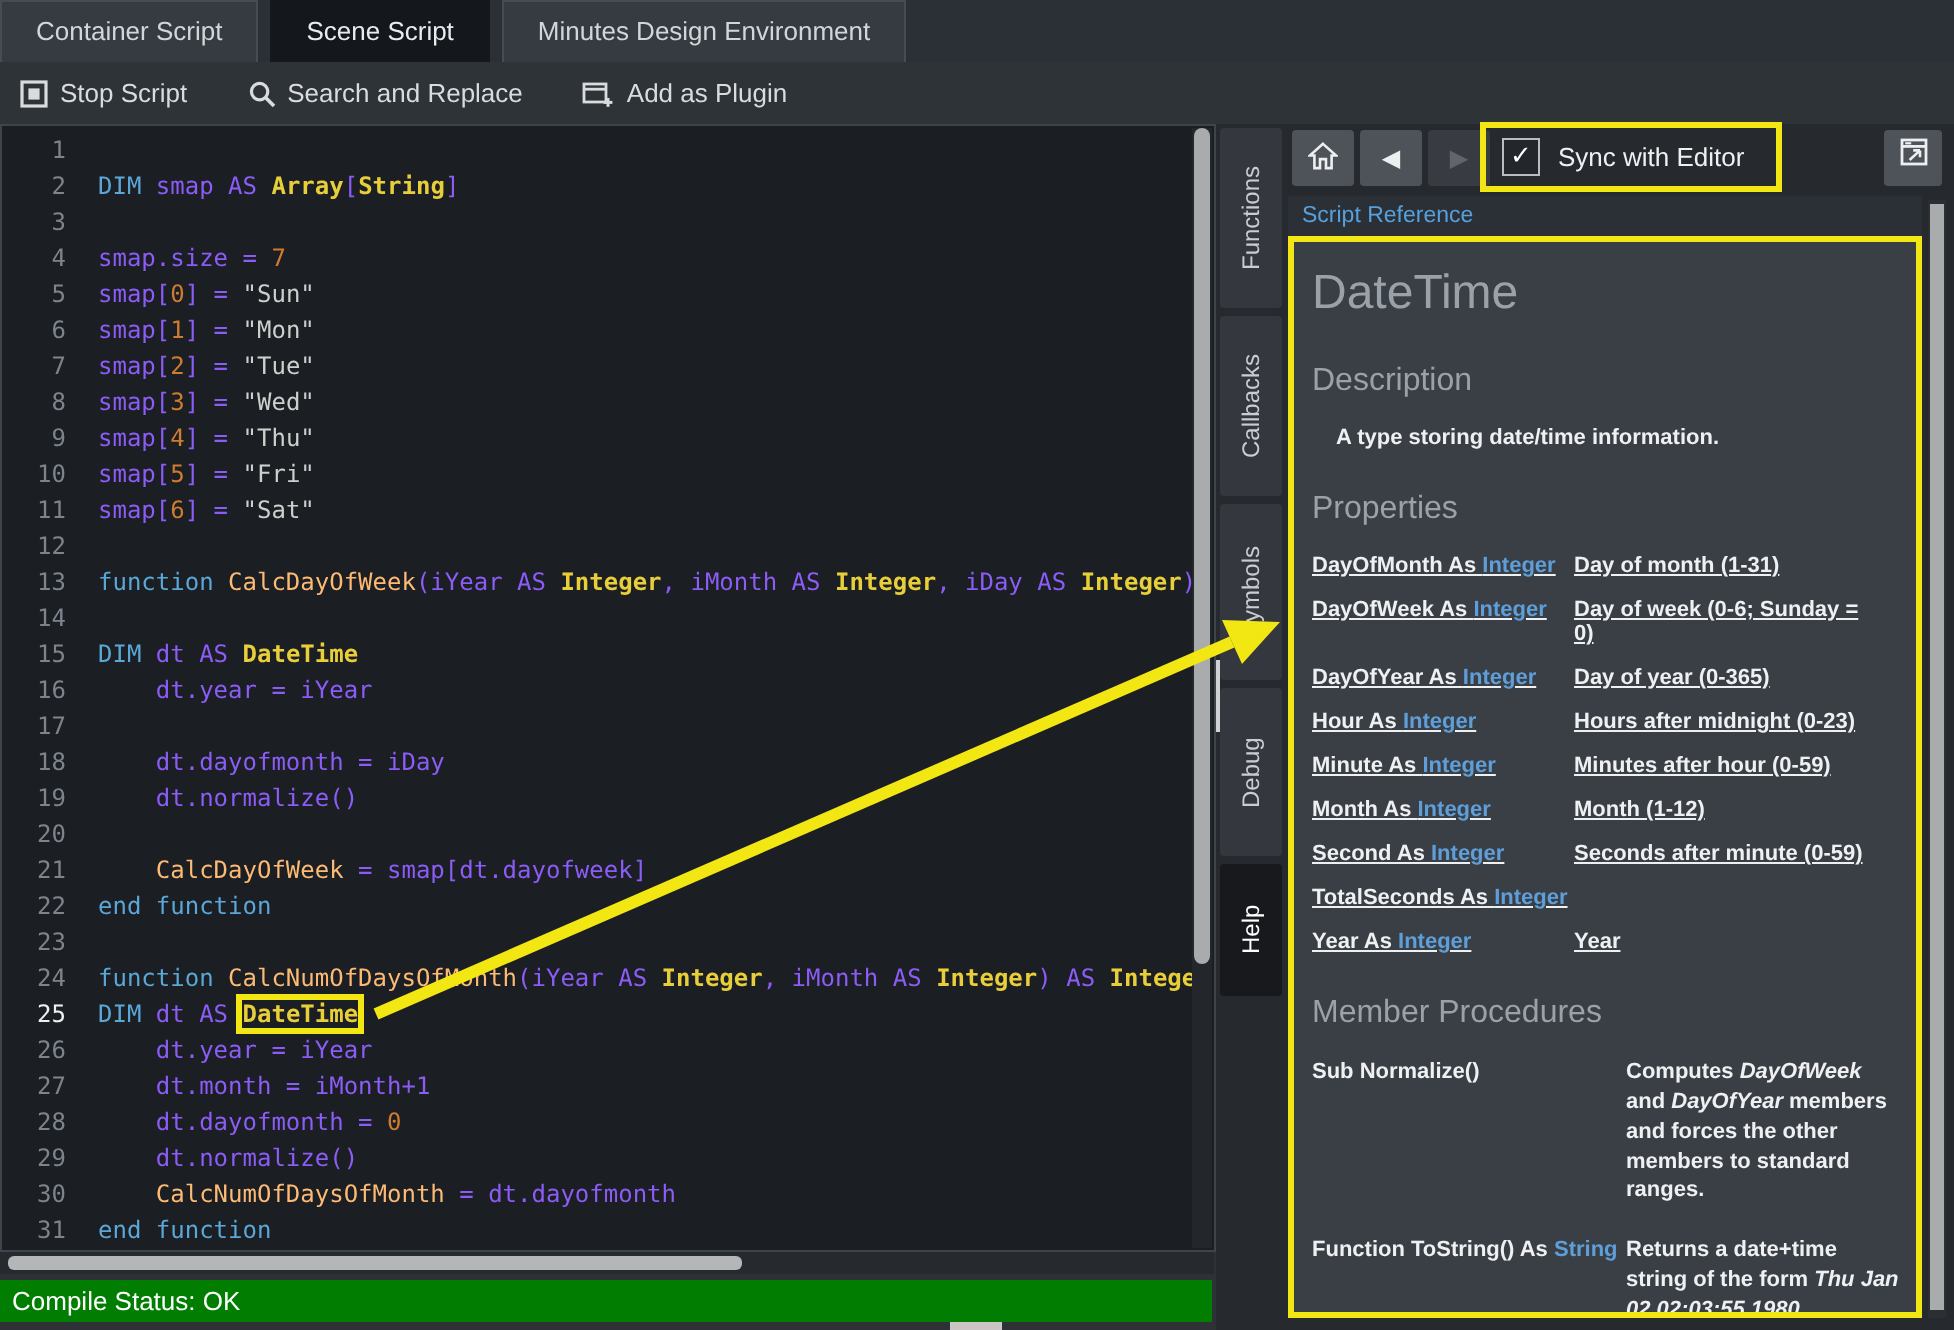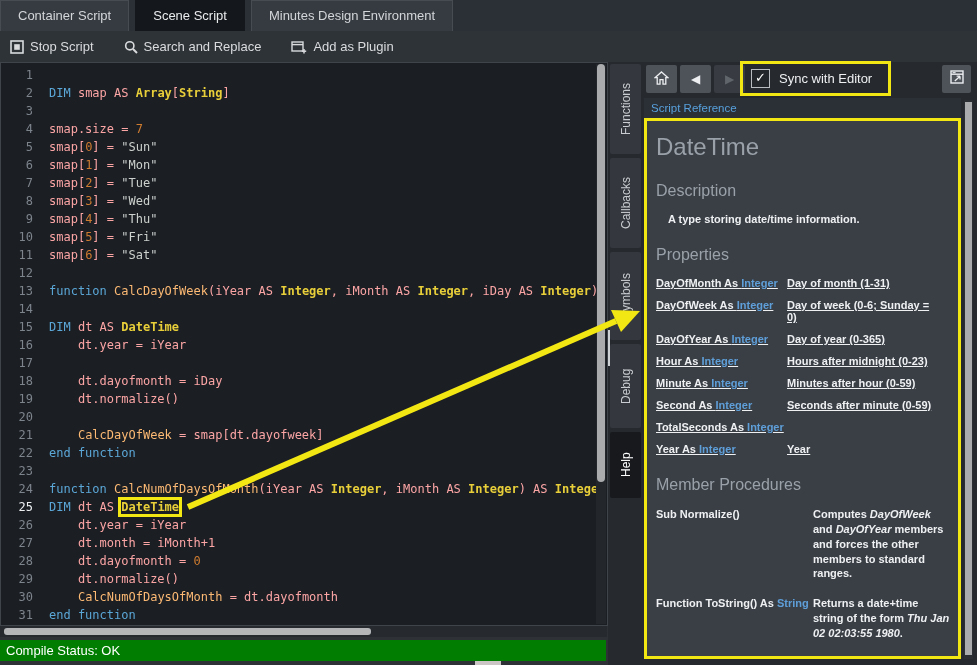--- a/index.html
+++ b/index.html
@@ -19,21 +19,21 @@
   .tb-item .icon{display:inline-flex;}
 
   
   .editor{position:absolute;top:62px;left:0;width:608px;height:564px;background:#1b1e23;
           border:1px solid #3f444a;box-sizing:border-box;overflow:hidden;padding-top:3px;
           font-family:"DejaVu Sans Mono",monospace;font-size:12px;line-height:18px;}
   .line{display:flex;height:18px;}
   .ln{width:32px;flex:none;text-align:right;color:#7d848c;}
   .ln.current{color:#edeff1;}
   .code{white-space:pre;margin-left:16px;}
-  .tok.pl{color:#fca5a5;}
+  .tok.pl{color:#8b5cf6;}
   .tok.kw{color:#5ba7d7;}
   .tok.ty{color:#e8cf3a;font-weight:bold;}
   .tok.fn{color:#fdba74;}
   .tok.num{color:#cf7c30;}
   .tok.str{color:#ccd1cd;}
   .tok.boxed{box-shadow:0 0 0 3px #f2e713;}
 
   .editor-vscroll{position:absolute;top:64px;left:596px;width:10px;height:560px;background:#23262b;}
   .editor-vscroll .thumb{position:absolute;top:0;left:1px;width:8px;height:418px;background:#a9abad;border-radius:4px;}
   .editor-hscroll{position:absolute;top:626px;left:0;width:607px;height:11px;background:#26292e;}
@@ -333,20 +333,24 @@
             </div>
             <div class="prop-row">
               <span class="prop-name">Hour As <span class="type-link">Integer</span></span>
               <span>Hours after midnight (0-23)</span>
             </div>
             <div class="prop-row">
               <span class="prop-name">Minute As <span class="type-link">Integer</span></span>
               <span>Minutes after hour (0-59)</span>
             </div>
             <div class="prop-row">
+              <span class="prop-name">Month As <span class="type-link">Integer</span></span>
+              <span>Month (1-12)</span>
+            </div>
+            <div class="prop-row">
               <span class="prop-name">Second As <span class="type-link">Integer</span></span>
               <span>Seconds after minute (0-59)</span>
             </div>
             <div class="prop-row">
               <span class="prop-name">TotalSeconds As <span class="type-link">Integer</span></span>
               <span></span>
             </div>
             <div class="prop-row">
               <span class="prop-name">Year As <span class="type-link">Integer</span></span>
               <span>Year</span>

